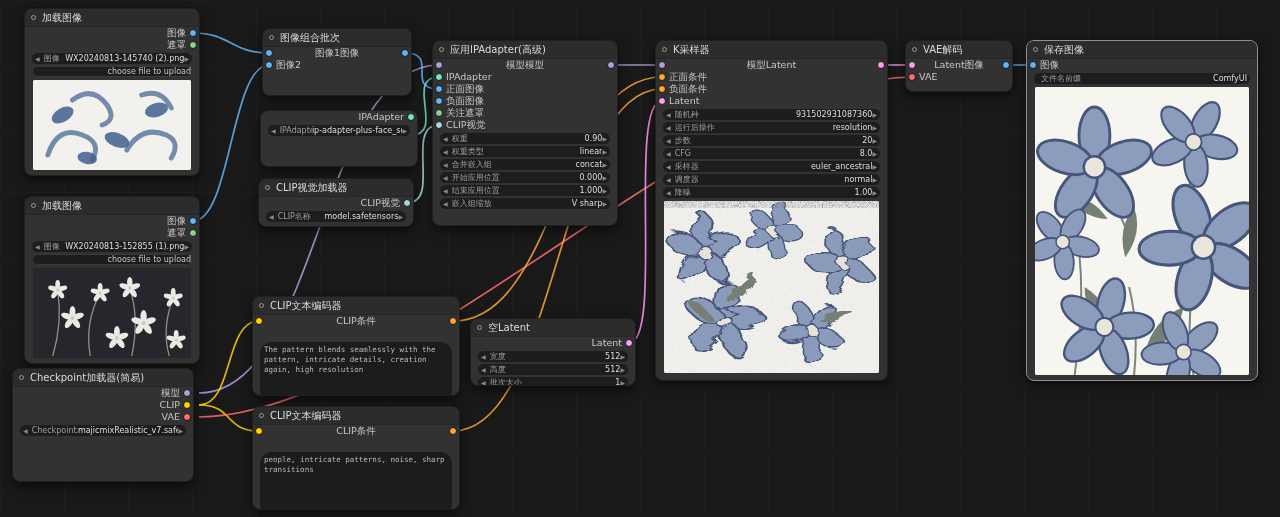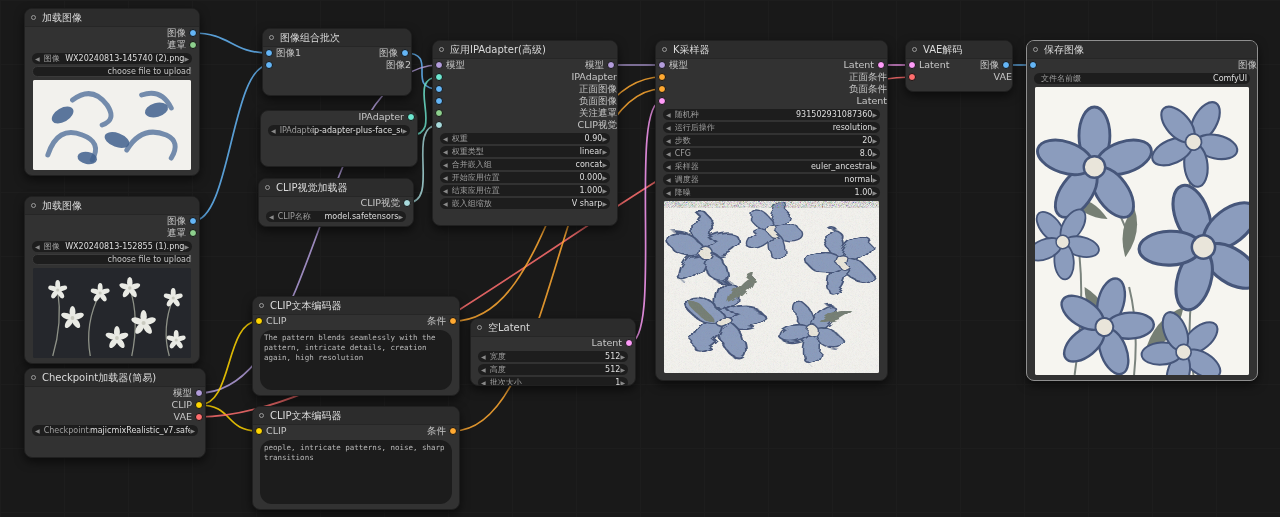--- a/index.html
+++ b/index.html
@@ -9,36 +9,36 @@
     background-image:linear-gradient(#1d1d1d 1px,transparent 1px),linear-gradient(90deg,#1d1d1d 1px,transparent 1px);
     background-size:64px 64px}
   #wires{position:absolute;left:0;top:0;z-index:1;pointer-events:none}
   .node{position:absolute;z-index:2;background:#323232;border:1px solid #202020;border-radius:8px;
     box-shadow:0 4px 10px rgba(0,0,0,.55);color:#c9c9c9;overflow:hidden}
   .node.sel{border:1px solid #8f8f8f}
   .title{height:18px;line-height:17px;padding:0 20px 0 17px;font-size:10px;color:#dadada;
     position:relative;background:#2c2c2c;border-bottom:1px solid #262626;white-space:nowrap;overflow:hidden}
   .tdot{position:absolute;left:6px;top:6px;width:5px;height:5px;border-radius:50%;border:1px solid #9a9a9a}
   .srow{position:relative;height:12px;font-size:9.5px;line-height:12px;color:#c6c6c6;white-space:nowrap}
-  .in{padding-left:13px;text-align:right}
+  .in{padding-left:13px;text-align:left}
   .out{padding-right:13px;text-align:right}
-  .duo{display:flex;justify-content:space-between;padding:0 13px}
+  .duo{display:flex;justify-content:center;padding:0 13px}
   .dot{position:absolute;top:2px;width:8px;height:8px;border-radius:50%;border:1px solid #141414}
   .idot{left:2px}.odot{right:2px}
   .c-image{background:#64B5F6}.c-mask{background:#8ED08E}.c-model{background:#B39DDB}
   .c-clip{background:#FFD500}.c-vae{background:#FF6E6E}.c-cond{background:#FFA931}
   .c-latent{background:#FF9CF9}.c-ipa{background:#6EE7D0}.c-cv{background:#A8DADC}
   .w{height:11px;margin:2px 7px 0;background:#1d1d1d;border-radius:6px;display:flex;align-items:center;
     padding:0 3px;font-size:8px;color:#b5b5b5;white-space:nowrap;overflow:hidden}
   .w .arr{font-size:6px;color:#8a8a8a;flex:0 0 auto}
   .w .wl{margin-left:4px;color:#9f9f9f;overflow:hidden;flex:0 1 auto}
   .w .wv{margin-left:auto;margin-right:0;color:#dedede;overflow:hidden;flex:0 1 auto}
   .btn{height:11px;margin:2px 7px 0;background:#1d1d1d;border:1px solid #3a3a3a;border-radius:6px;
     text-align:right;font-size:8px;line-height:9px;color:#c5c5c5}
-  .ta{margin:3px 7px;background:#1c1c1c;border-radius:12px;font-family:"DejaVu Sans Mono","Liberation Mono",monospace;
+  .ta{margin:15px 7px;background:#1c1c1c;border-radius:12px;font-family:"DejaVu Sans Mono","Liberation Mono",monospace;
     font-size:7.5px;line-height:1.35;color:#b9b9b9;padding:3px 4px;overflow:hidden}
   .prev{margin:3px 8px 0;border-radius:2px;overflow:hidden;background:#f2f1ec}
   .prev svg{display:block;width:100%;height:100%}
 </style>
 </head>
 <body>
 
 <div id="canvas">
 
   <svg width="0" height="0" style="position:absolute" aria-hidden="true">
@@ -167,21 +167,21 @@
         <use href="#flower-white" transform="translate(68 25)"></use>
         <use href="#flower-white" transform="translate(98 20) scale(1.1)"></use>
         <use href="#flower-white" transform="translate(112 55) scale(1.3)"></use>
         <use href="#flower-white" transform="translate(142 30)"></use>
         <use href="#flower-white" transform="translate(85 70) scale(1.2)"></use>
         <use href="#flower-white" transform="translate(145 72)"></use>
       </svg>
     </div>
   </div>
 
-  <div class="node" style="left:24px;top:368px;width:182px;height:90px">
+  <div class="node" style="left:12px;top:368px;width:182px;height:114px">
     <div class="title">
       <span class="tdot"></span>
       <span>Checkpoint加载器(简易)</span>
     </div>
     <div class="srow out">
       <span>模型</span>
       <span class="dot odot c-model"></span>
     </div>
     <div class="srow out">
       <span>CLIP</span>

